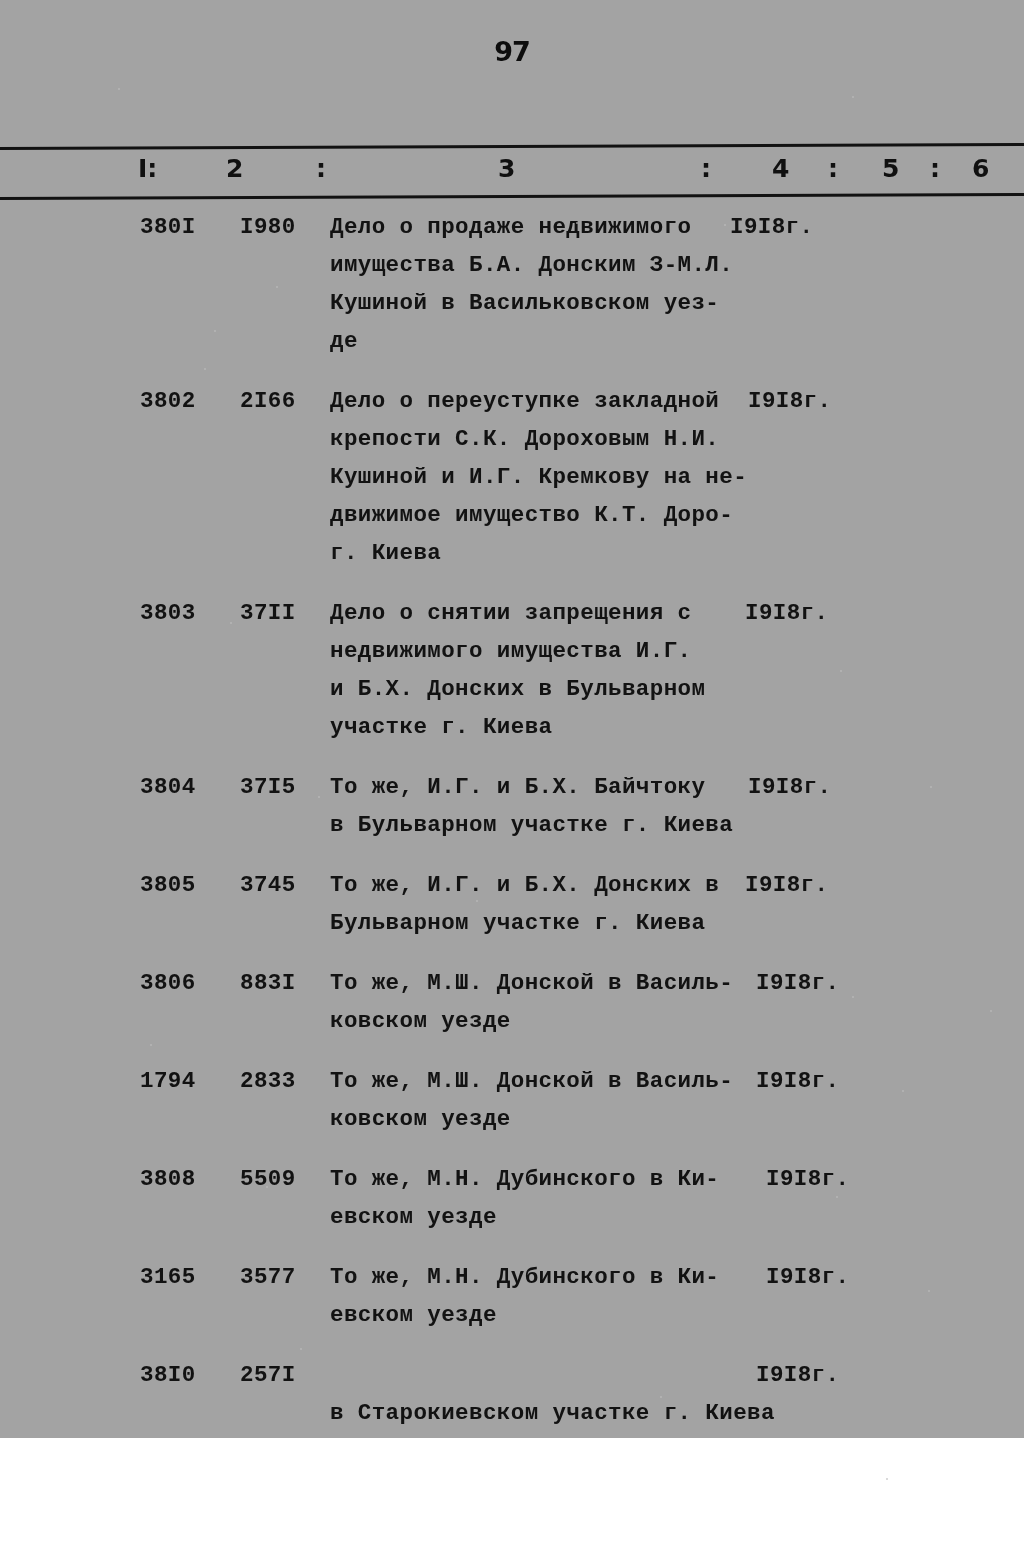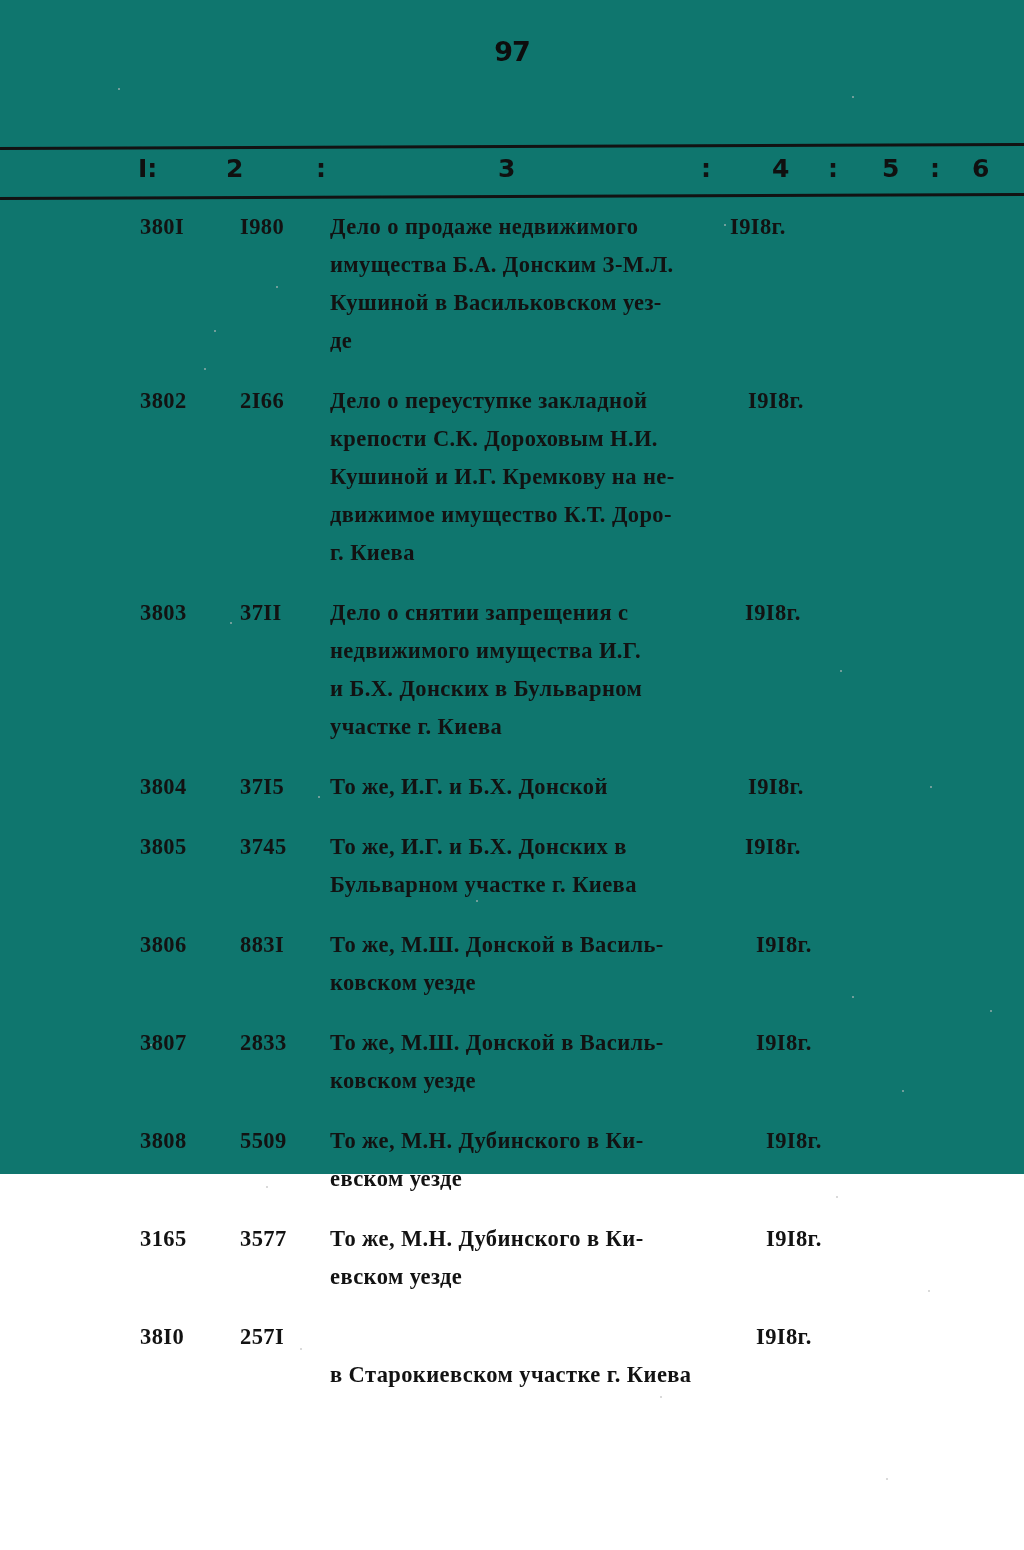--- a/index.html
+++ b/index.html
@@ -12,22 +12,22 @@
     background: #ffffff;
     font-family: "DejaVu Sans Mono", monospace;
     color: #111111;
     position: relative;
     overflow: hidden;
   }
 
   .page {
     position: relative;
     width: 1024px;
-    height: 1174px;
-    background: #0f766e;
+    height: 1438px;
+    background: #a3a3a3;
   }
 
   
   .page-number {
     position: absolute;
     top: 36px;
     left: 0;
     width: 1024px;
     text-align: center;
     font-family: "DejaVu Sans", sans-serif;
@@ -93,21 +93,21 @@
   .row {
     position: relative;
     width: 1024px;
     margin-bottom: 22px;
   }
 
   .line {
     position: relative;
     height: 38px;
     white-space: pre;
-    font-family: Liberation Serif, serif;
+    font-family: Liberation Mono, monospace;
     font-size: 22.5px;
     font-weight: bold;
     letter-spacing: 0.4px;
     color: #121212;
   }
 
   .c-num {
     position: absolute;
     left: 140px;
     top: 0;
@@ -174,32 +174,33 @@
         <div class="line"><span class="c-desc">движимое имущество К.Т. Доро-</span></div>
         <div class="line"><span class="c-desc">г. Киева</span></div>
       </div>
       <div class="row">
         <div class="line"><span class="c-num">3803</span><span class="c-inv">37II</span><span class="c-year" style="left: 745px;">I9I8г.</span><span class="c-desc">Дело о снятии запрещения с</span></div>
         <div class="line"><span class="c-desc">недвижимого имущества И.Г.</span></div>
         <div class="line"><span class="c-desc">и Б.Х. Донских в Бульварном</span></div>
         <div class="line"><span class="c-desc">участке г. Киева</span></div>
       </div>
       <div class="row">
-        <div class="line"><span class="c-num">3804</span><span class="c-inv">37I5</span><span class="c-year" style="left: 748px;">I9I8г.</span><span class="c-desc">То же, И.Г. и Б.Х. Донской</span></div>
+        <div class="line"><span class="c-num">3804</span><span class="c-inv">37I5</span><span class="c-year" style="left: 748px;">I9I8г.</span><span class="c-desc">То же, И.Г. и Б.Х. Байчтоку</span></div>
+        <div class="line"><span class="c-desc">в Бульварном участке г. Киева</span></div>
       </div>
       <div class="row">
         <div class="line"><span class="c-num">3805</span><span class="c-inv">3745</span><span class="c-year" style="left: 745px;">I9I8г.</span><span class="c-desc">То же, И.Г. и Б.Х. Донских в</span></div>
         <div class="line"><span class="c-desc">Бульварном участке г. Киева</span></div>
       </div>
       <div class="row">
         <div class="line"><span class="c-num">3806</span><span class="c-inv">883I</span><span class="c-year" style="left: 756px;">I9I8г.</span><span class="c-desc">То же, М.Ш. Донской в Василь-</span></div>
         <div class="line"><span class="c-desc">ковском уезде</span></div>
       </div>
       <div class="row">
-        <div class="line"><span class="c-num">3807</span><span class="c-inv">2833</span><span class="c-year" style="left: 756px;">I9I8г.</span><span class="c-desc">То же, М.Ш. Донской в Василь-</span></div>
+        <div class="line"><span class="c-num">1794</span><span class="c-inv">2833</span><span class="c-year" style="left: 756px;">I9I8г.</span><span class="c-desc">То же, М.Ш. Донской в Василь-</span></div>
         <div class="line"><span class="c-desc">ковском уезде</span></div>
       </div>
       <div class="row">
         <div class="line"><span class="c-num">3808</span><span class="c-inv">5509</span><span class="c-year" style="left: 766px;">I9I8г.</span><span class="c-desc">То же, М.Н. Дубинского в Ки-</span></div>
         <div class="line"><span class="c-desc">евском уезде</span></div>
       </div>
       <div class="row">
         <div class="line"><span class="c-num">3165</span><span class="c-inv">3577</span><span class="c-year" style="left: 766px;">I9I8г.</span><span class="c-desc">То же, М.Н. Дубинского в Ки-</span></div>
         <div class="line"><span class="c-desc">евском уезде</span></div>
       </div>

